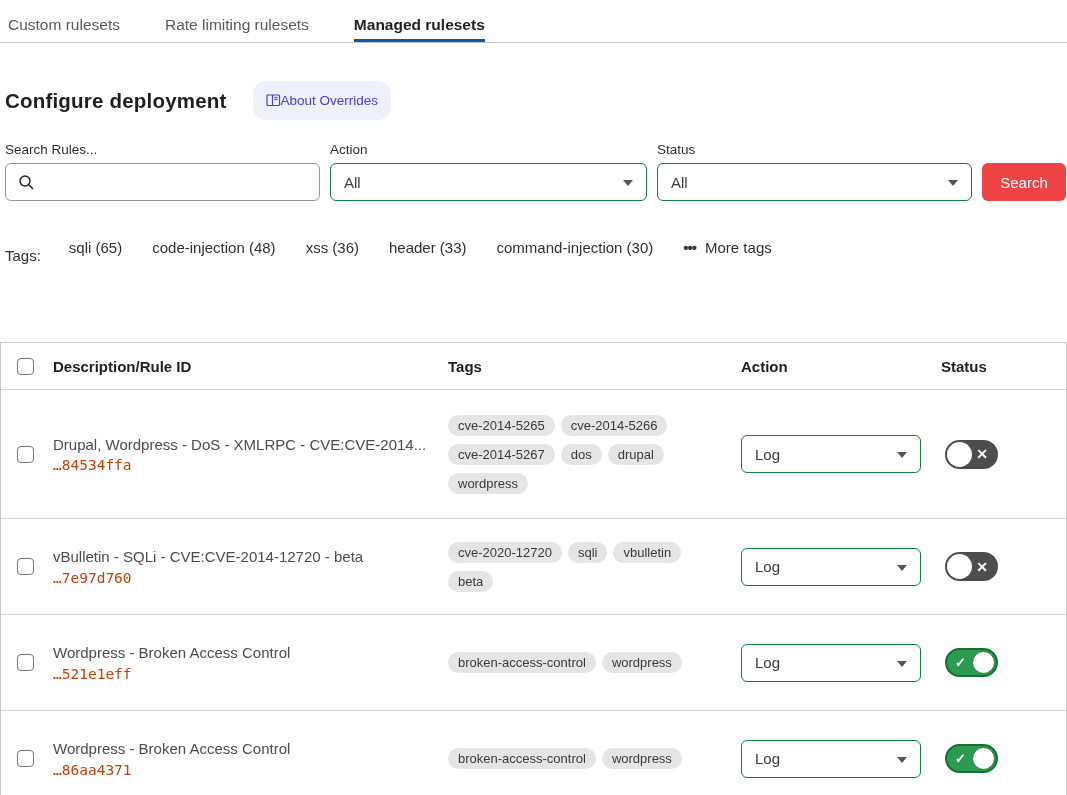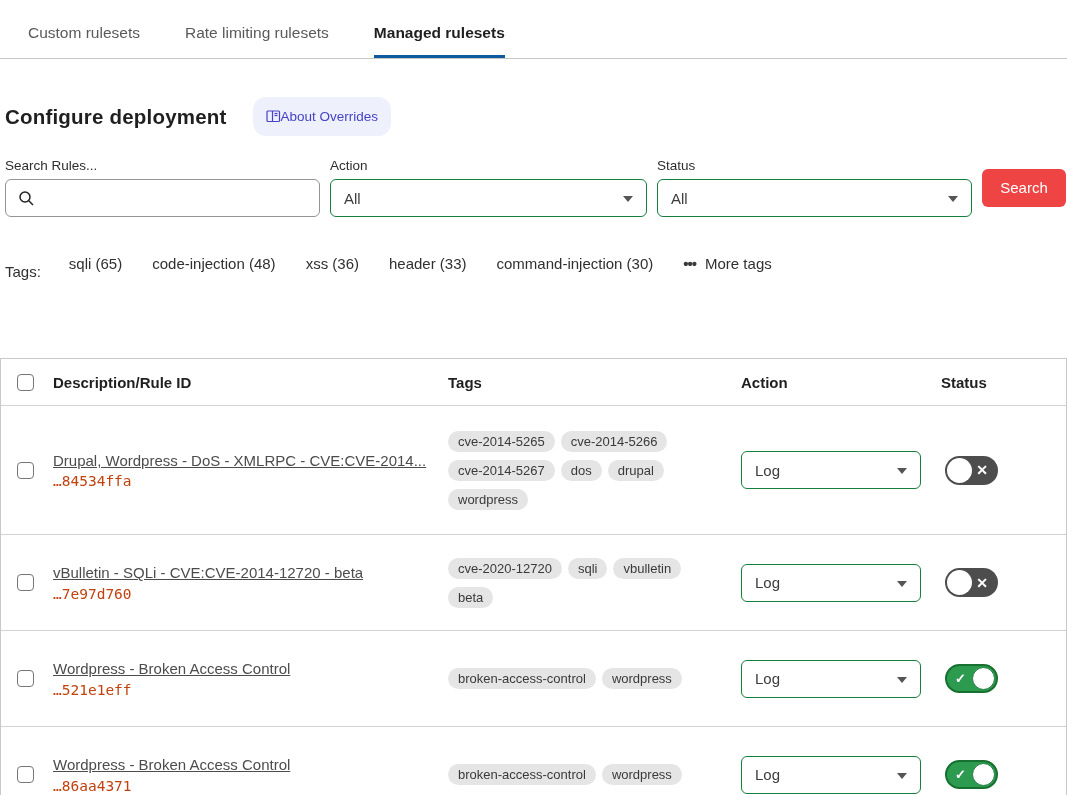--- a/index.html
+++ b/index.html
@@ -1,33 +1,33 @@
 <!DOCTYPE html>
 <html><head>
 <meta charset="utf-8">
 <style>
   * { box-sizing: border-box; margin: 0; padding: 0; }
   html, body { width: 1067px; height: 795px; overflow: hidden; background: #fff;
     font-family: "Liberation Sans", sans-serif; color: #333; }
 
   
-  .tabbar { display: flex; align-items: stretch; height: 59px; border-bottom: 1px solid #c6c6c6; padding-left: 28px; }
+  .tabbar { display: flex; align-items: stretch; height: 43px; border-bottom: 1px solid #c6c6c6; padding-left: 8px; }
   .tab { display: flex; align-items: center; font-size: 15.5px; color: #5a5a5a; margin-right: 45px;
     border-bottom: 3px solid transparent; padding-top: 10px; cursor: pointer; }
   .tab.active { color: #1f1f1f; font-weight: bold; border-bottom-color: #0e5a9e; }
 
   
   .heading-row { display: flex; align-items: center; margin: 38px 0 0 5px; }
   .page-title { font-size: 20.5px; font-weight: bold; color: #1f1f1f; letter-spacing: .2px; }
   .badge { display: inline-flex; align-items: center; gap: 0; margin-left: 26px;
     background: #eef0fb; color: #4643c9; font-size: 13.5px; padding: 12px 13px; border-radius: 13px; cursor: pointer; }
   .badge svg { display: block; }
 
   
-  .filters { display: flex; align-items: center; gap: 10px; margin: 22px 0 0 5px; }
+  .filters { display: flex; align-items: flex-end; gap: 10px; margin: 22px 0 0 5px; }
   .field { display: flex; flex-direction: column; }
   .field-label { font-size: 13.5px; color: #2e2e2e; margin-bottom: 6px; }
   .text-input { position: relative; width: 315px; height: 38px; border: 1px solid #949494; border-radius: 6px;
     background: #fff; display: flex; align-items: center; padding-left: 36px; }
   .text-input svg { position: absolute; left: 12px; top: 10px; }
   .select { position: relative; height: 38px; border: 1px solid #15803d; border-radius: 6px; background: #fff;
     display: flex; align-items: center; padding: 0 30px 0 13px; font-size: 15px; color: #3c3c3c; cursor: pointer; }
   .select .caret { position: absolute; right: 13px; top: 16px; width: 0; height: 0;
     border-left: 5px solid transparent; border-right: 5px solid transparent; border-top: 6px solid #555; }
   .sel-action { width: 317px; }
@@ -43,21 +43,21 @@
   .dots { font-size: 15px; letter-spacing: -1px; color: #3a3a3a; font-weight: bold; }
 
   
   .table { margin-top: 78px; border: 1px solid #c9c9c9; border-bottom: none; }
   .trow { display: grid; grid-template-columns: 46px 395px 293px 200px 1fr; align-items: center;
     border-bottom: 1px solid #d2d2d2; }
   .trow.head { height: 47px; font-weight: bold; font-size: 15px; color: #1f1f1f; }
   .cell { padding-left: 6px; }
   .cell-check { padding-left: 16px; }
   .checkbox { width: 17px; height: 17px; border: 1.5px solid #767676; border-radius: 4px; background: #fff; cursor: pointer; }
-  .row-title { font-size: 15px; color: #4c4c4c; line-height: 1.3; text-decoration: underline; }
+  .row-title { font-size: 15px; color: #4c4c4c; line-height: 1.3; }
   .rule-id { font-family: "DejaVu Sans Mono", monospace; font-size: 14.5px; color: #c2410c; margin-top: 3px; }
   .cell-tags { padding-right: 20px; line-height: 1; }
   .pill { display: inline-block; background: #e5e5e5; color: #3a3a3a; font-size: 13px;
     padding: 4px 10px; border-radius: 11px; margin: 4px 6px 4px 0; }
   .row-select { width: 180px; }
   
   .toggle { position: relative; width: 53px; height: 29px; border-radius: 15px; cursor: pointer; margin-left: 4px; }
   .toggle.off { background: #4d4d4d; }
   .toggle.on  { background: #2d9b4f; border: 2px solid #17702f; }
   .knob { position: absolute; top: 2px; width: 25px; height: 25px; border-radius: 50%; background: #fff; }

